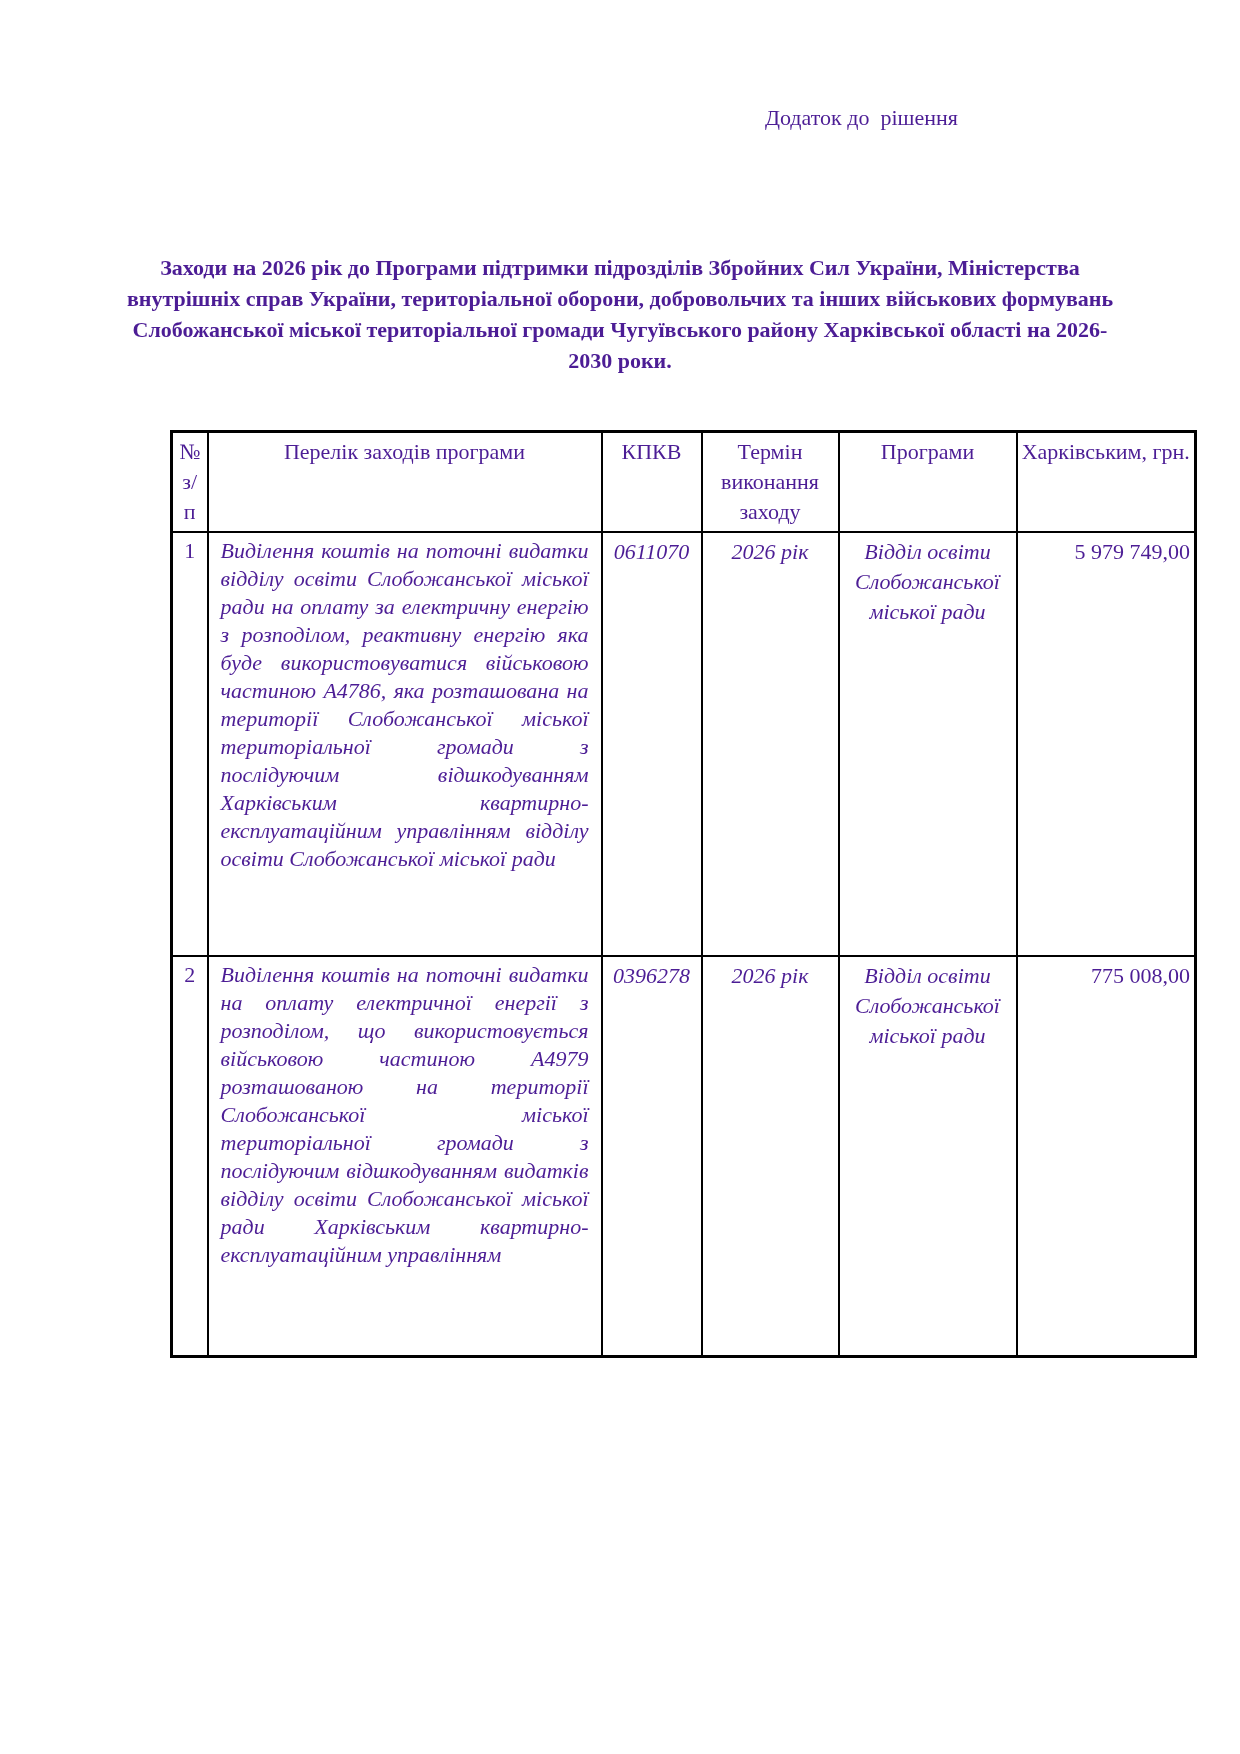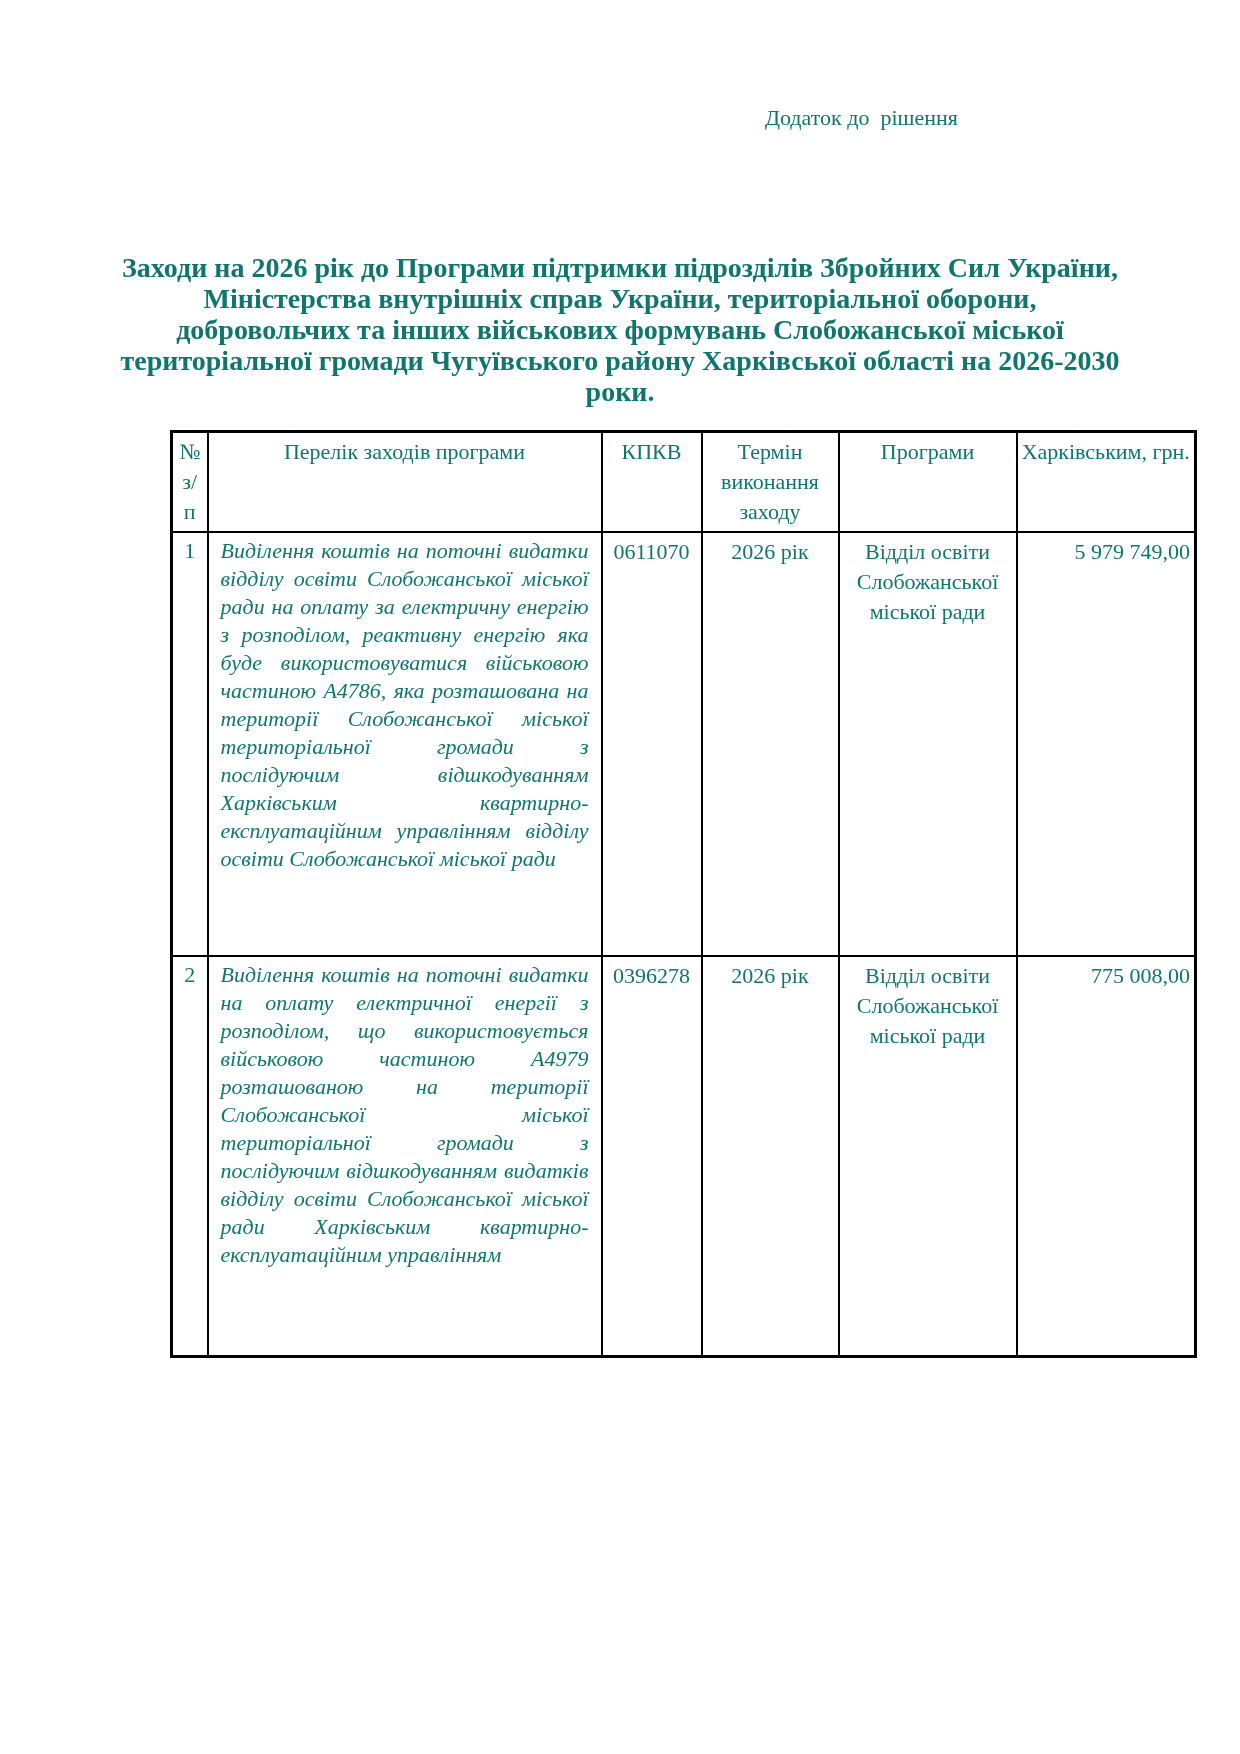--- a/index.html
+++ b/index.html
@@ -3,39 +3,39 @@
 <meta charset="utf-8">
 <style>
   * { margin: 0; padding: 0; box-sizing: border-box; }
   html, body { background: #ffffff; }
   .page {
     position: relative;
     width: 1240px;
     height: 1754px;
     margin: 0 auto;
     background: #ffffff;
-    color: #0f766e;
+    color: #4c1d95;
     font-family: "Liberation Serif", "DejaVu Serif", serif;
     overflow: hidden;
   }
   .header-block {
     position: absolute;
     top: 102px;
     left: 765px;
     font-size: 22px;
     line-height: 32px;
     text-align: left;
   }
   .header-block .hline { white-space: pre-wrap; }
   .doc-title {
     position: absolute;
     top: 252px;
     left: 120px;
     width: 1000px;
-    font-size: 28px;
+    font-size: 22px;
     font-weight: bold;
     line-height: 31px;
     text-align: center;
   }
   .measures-table {
     position: absolute;
     top: 430px;
     left: 170px;
     width: 1024px;
     border-collapse: collapse;
@@ -63,20 +63,21 @@
   .cell-num { text-align: center; line-height: 28px; }
   .cell-desc {
     text-align: justify;
     line-height: 28px;
     padding: 4px 12px 4px 12px !important;
     font-style: italic;
   }
   .cell-kpkv, .cell-term, .cell-exec {
     text-align: center;
     line-height: 30px;
+    font-style: italic;
   }
   .cell-sum {
     text-align: right;
     font-weight: bold;
     line-height: 30px;
   }
   .row-1 td { height: 424px; }
   .row-2 td { height: 400px; }
 </style>
 </head>

